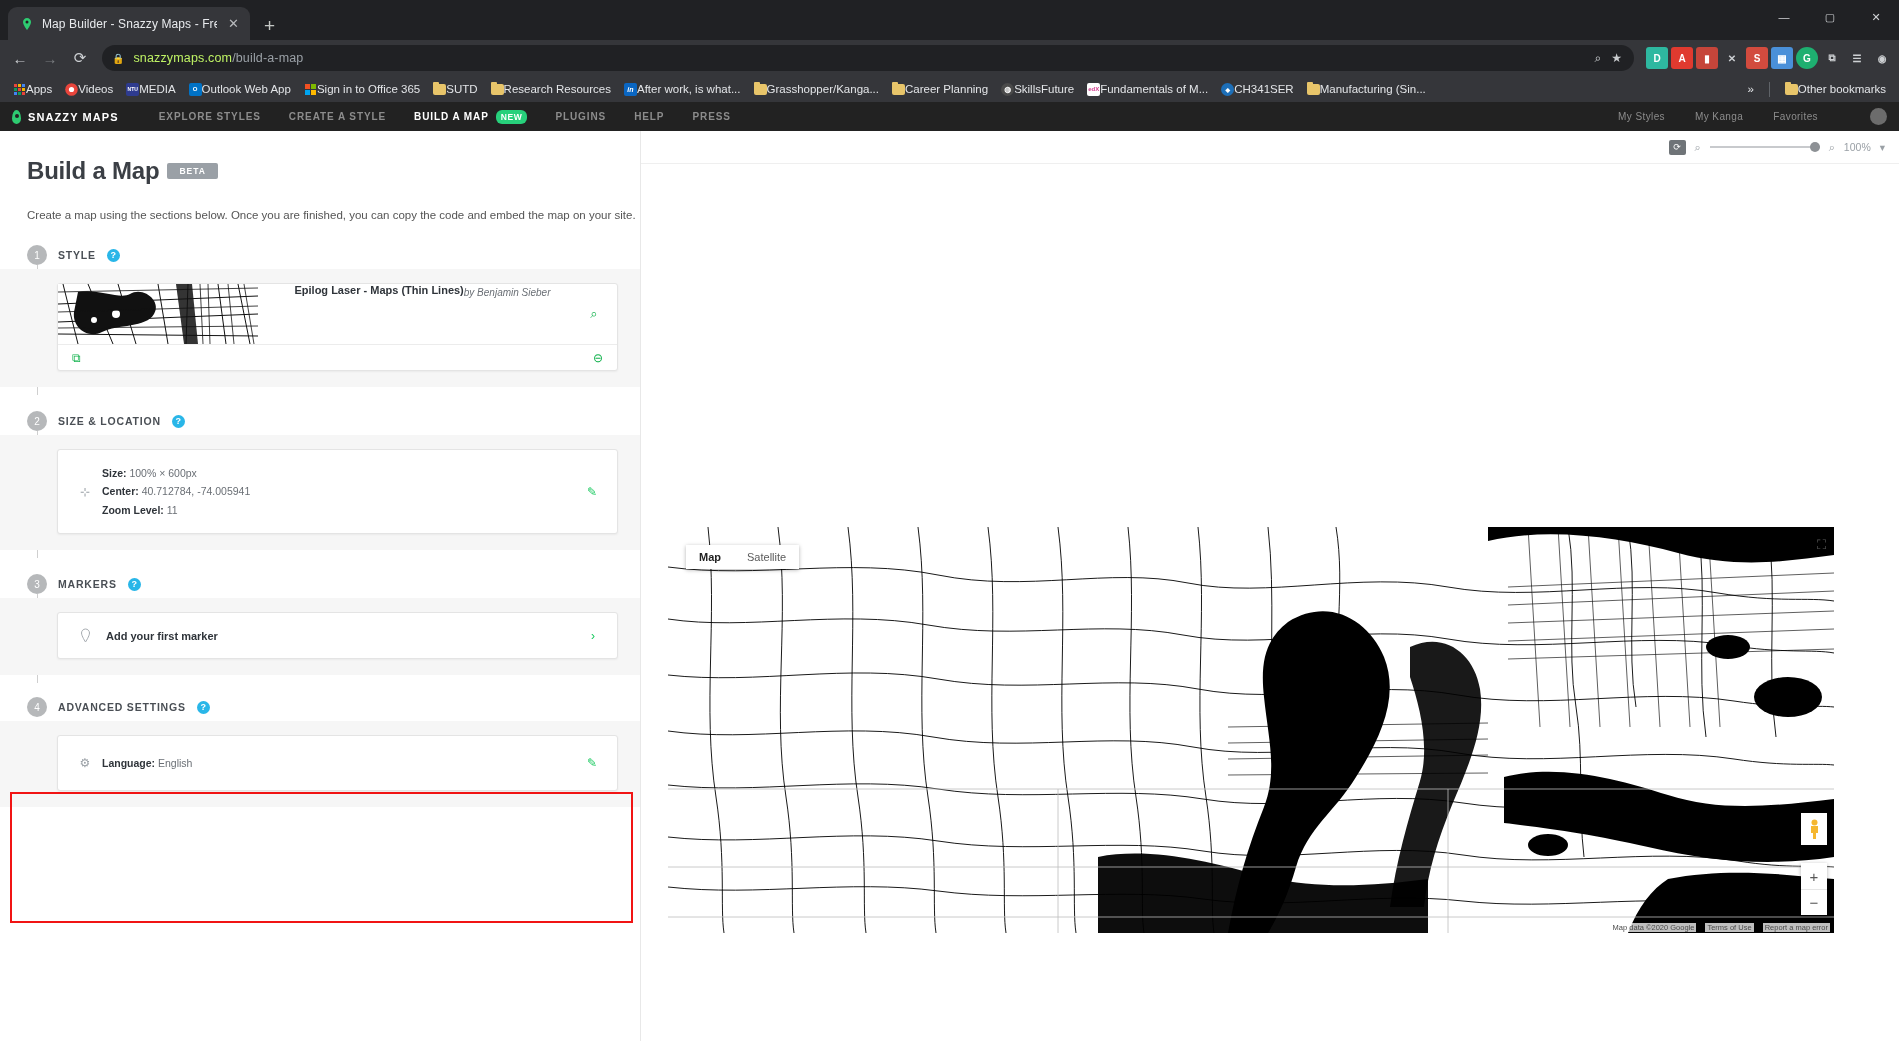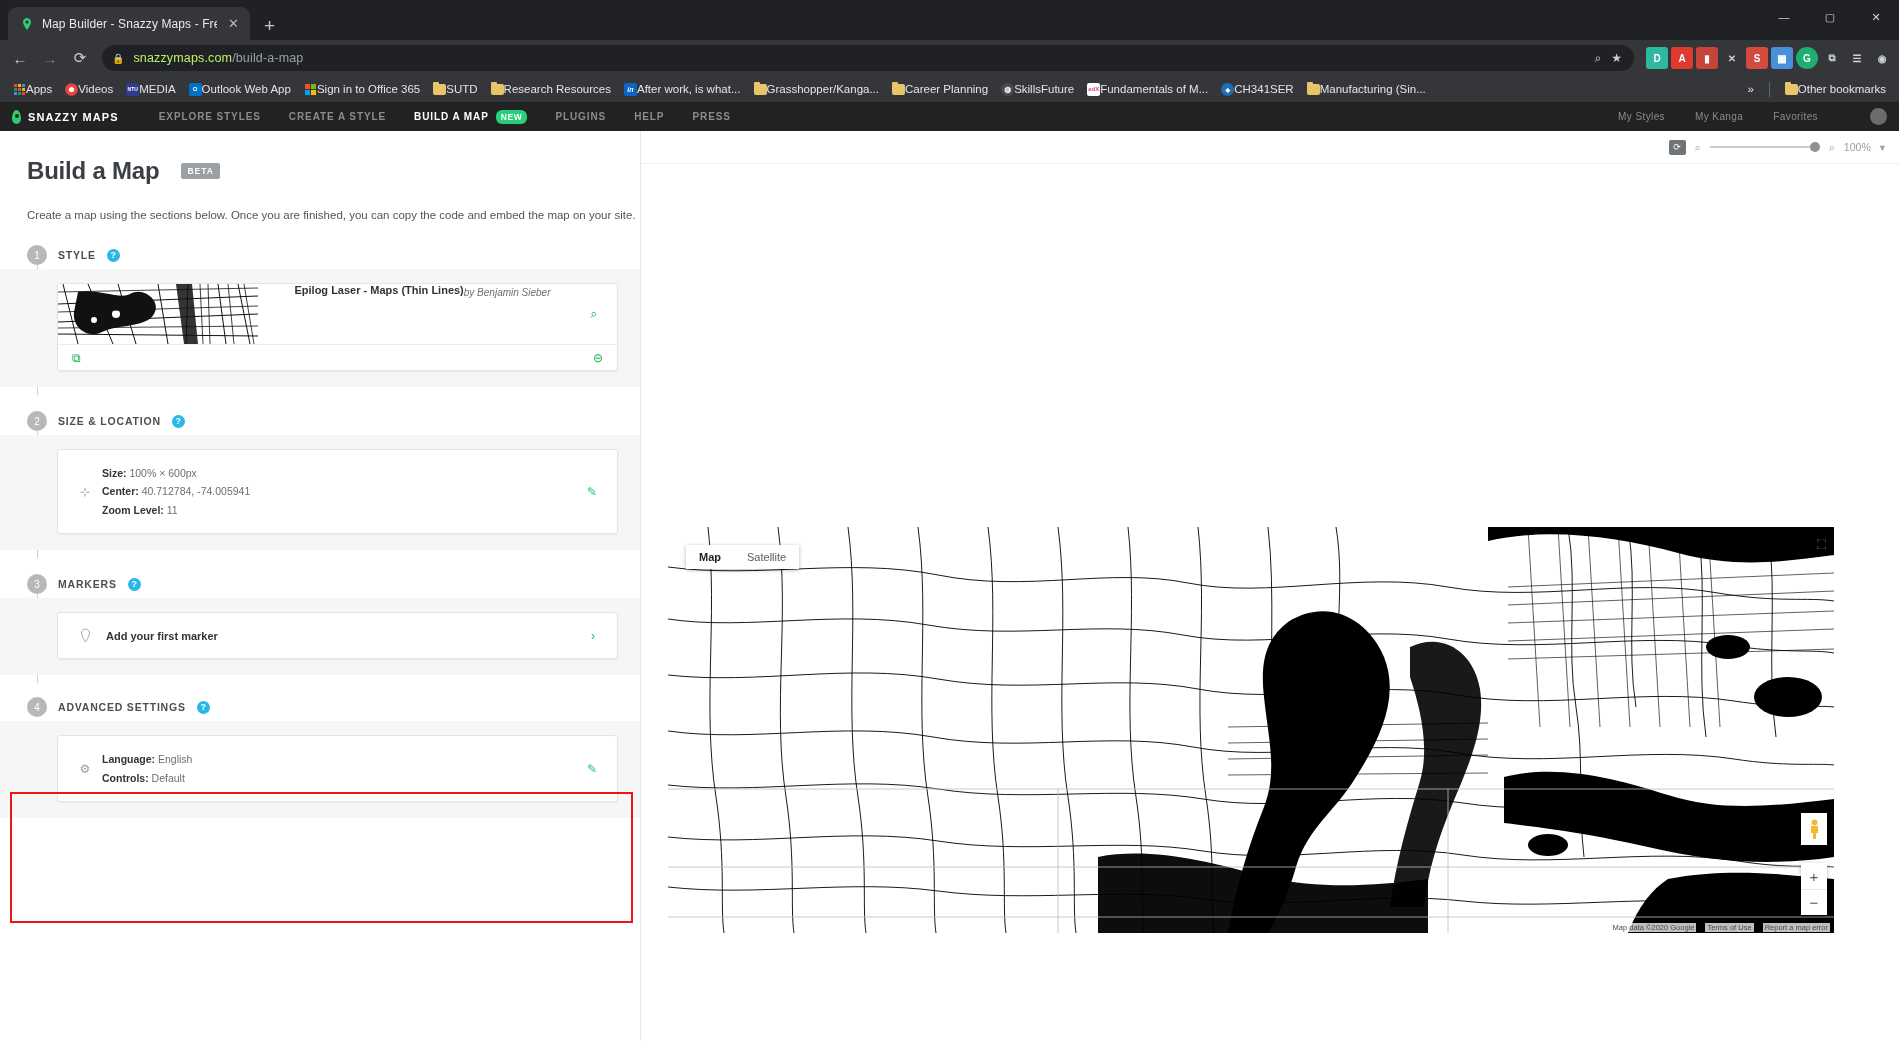--- a/index.html
+++ b/index.html
@@ -64,22 +64,22 @@
   .sn-right { margin-left:auto; display:flex; align-items:center; gap:30px; }
   .sn-right .sn-link { font-weight:normal; letter-spacing:.4px; font-size:10px; }
   .avatar-sm { width:17px; height:17px; border-radius:50%; background:#6c6c6c; margin-left:22px; }
 
   .body-area { flex:1; display:flex; position:relative; background:#fff; }
 
   
   .builder { width:640px; background:#fff; position:relative; padding:0; }
   .bld-inner { padding:26px 0 0 27px; }
   h1.title { font-size:24px; color:#3b3f45; font-weight:bold; display:inline-block; letter-spacing:-.2px; }
-  .beta { background:#9aa0a6; color:#fff; font-size:8.5px; letter-spacing:1px; padding:3px 6px;
-          border-radius:2px; vertical-align:middle; margin-left:22px; position:relative; top:-4px; font-weight:bold;text-align:center; }
+  .beta { background:#9aa0a6; color:#fff; font-size:8.5px; letter-spacing:1px; padding:3px 12px;
+          border-radius:2px; vertical-align:middle; margin-left:8px; position:relative; top:-4px; font-weight:bold;text-align:center; }
   .intro { font-size:11.5px; color:#555; margin-top:24px; }
 
   .section { margin-top:20px; position:relative; }
   .sec-head { display:flex; align-items:center; gap:11px; height:28px; }
   .step { width:20px; height:20px; border-radius:50%; background:#b6b8ba; color:#fff;
           font-size:10px; display:flex; align-items:center; justify-content:center; flex:0 0 20px; }
   .sec-title { font-size:10.5px; font-weight:bold; color:#4a4f55; letter-spacing:.8px; }
   .qmark { width:13px; height:13px; border-radius:50%; background:#29b6e8; color:#fff; font-size:9px;
            display:flex; align-items:center; justify-content:center; font-weight:bold; }
   .sec-body { background:#f6f6f6; padding:14px 22px 16px 30px; position:relative; margin-left:-27px; padding-left:57px; }
@@ -407,21 +407,20 @@
             <div class="sec-head">
               <span class="step">4</span>
               <span class="sec-title">ADVANCED SETTINGS</span>
               <span class="qmark">?</span>
             </div>
             <div class="sec-body">
               <div class="card info-card">
                 <span class="info-ico">⚙</span>
                 <div class="info-lines">
                   <div class="info-line"><b>Language:</b> <span>English</span></div>
-                  <div class="info-line"><b>Controls:</b> <span>Default</span></div>
                 </div>
                 <span class="pencil">✎</span>
               </div>
             </div>
           </div>
         </div>
 
         <div class="highlight-box"></div>
 
         <div class="gtools">

